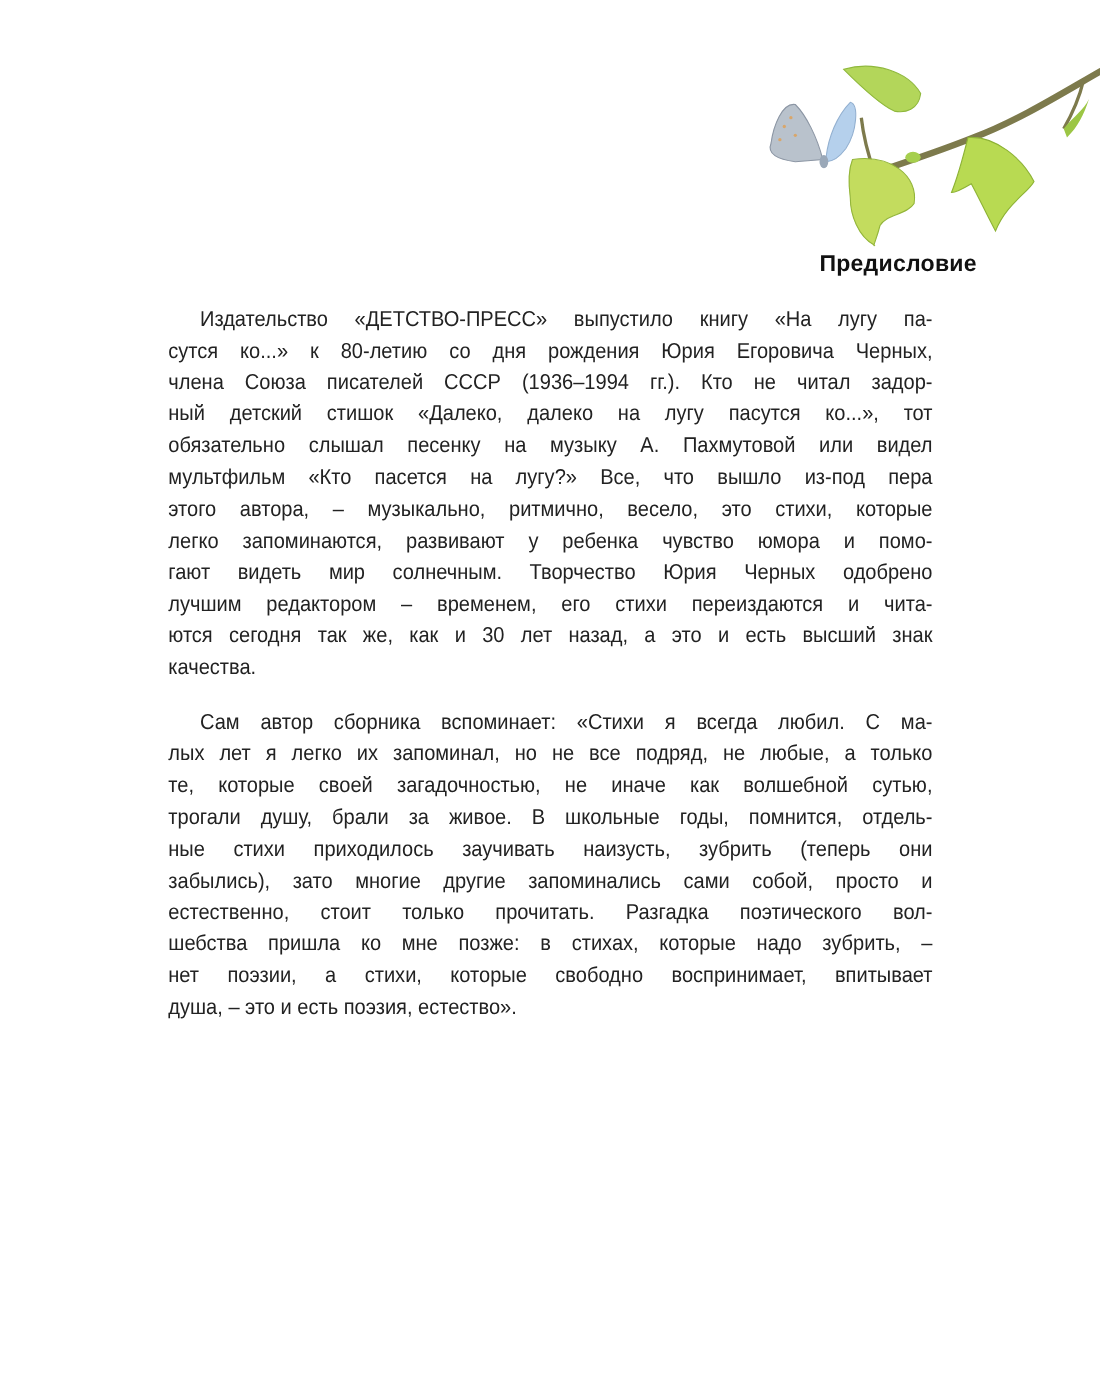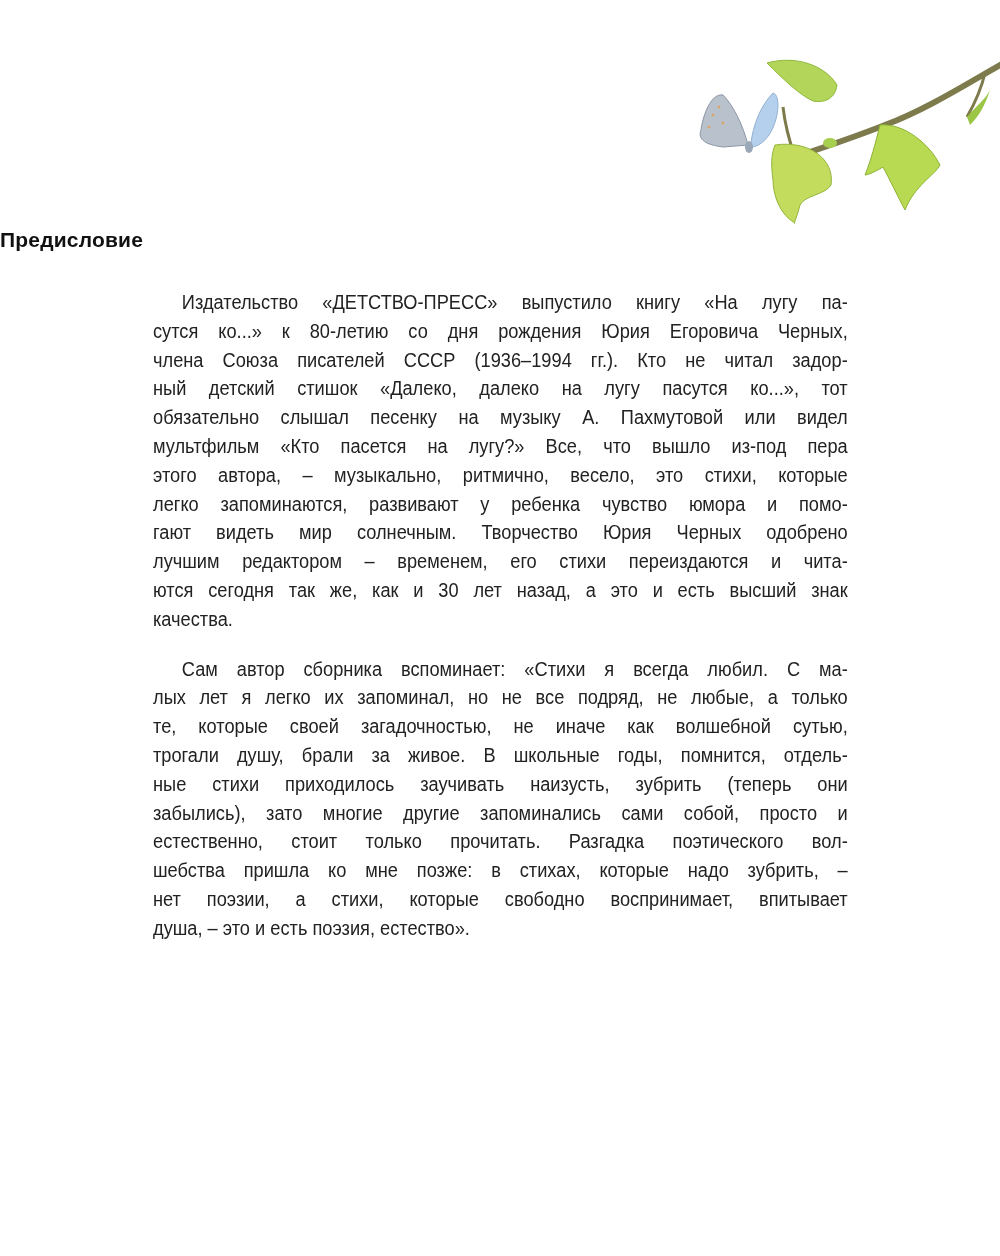--- a/index.html
+++ b/index.html
@@ -1,20 +1,20 @@
 <!DOCTYPE html>
 <html><head>
 <meta charset="utf-8">
 <style>
   html, body { margin:0; padding:0; background:#ffffff; }
   body { width:1000px; height:1256px; position:relative; overflow:hidden; font-family:"Liberation Sans", "DejaVu Sans", sans-serif; color:#1e1e1e; }
   .illustration { position:absolute; left:685px; top:45px; width:315px; height:210px; }
-  .title { position:absolute; left:0; width:888px; top:228px; text-align:left; font-weight:bold; font-size:21px; color:#111; letter-spacing:0.2px; }
+  .title { position:absolute; left:0; width:888px; top:228px; text-align:right; font-weight:bold; font-size:21px; color:#111; letter-spacing:0.2px; }
   .body { position:absolute; left:153px; width:695px; top:272px; }
-  .para { margin:16px 0 21px 0; }
+  .para { margin:4px 0 21px 0; }
   .line { display:block; height:28.8px; line-height:28.8px; font-size:19.6px; white-space:nowrap; text-align:justify; text-align-last:justify; color:#222; transform:scaleX(0.93); transform-origin:left center; width:747px; }
   .line.last { text-align-last:left; }
   .line.indent { text-indent:31px; }
 </style>
 </head>
 <body>
 
 <div class="illustration">
   <svg width="315" height="210" viewBox="0 0 315 210">
 

